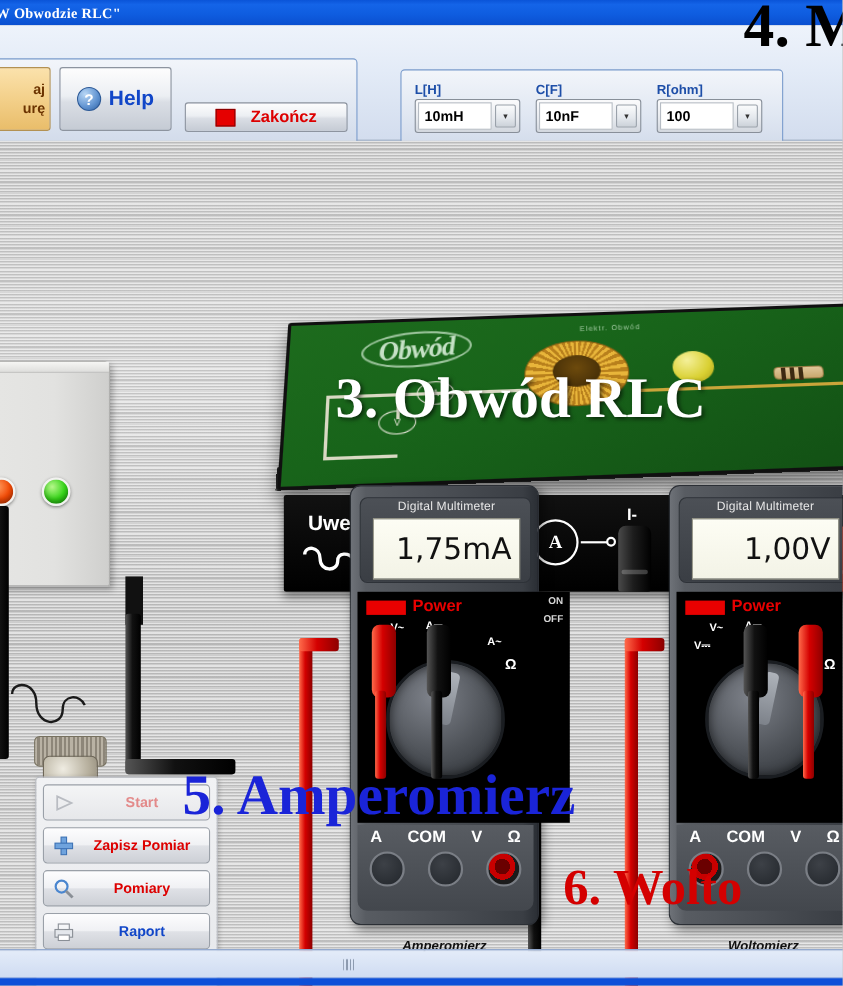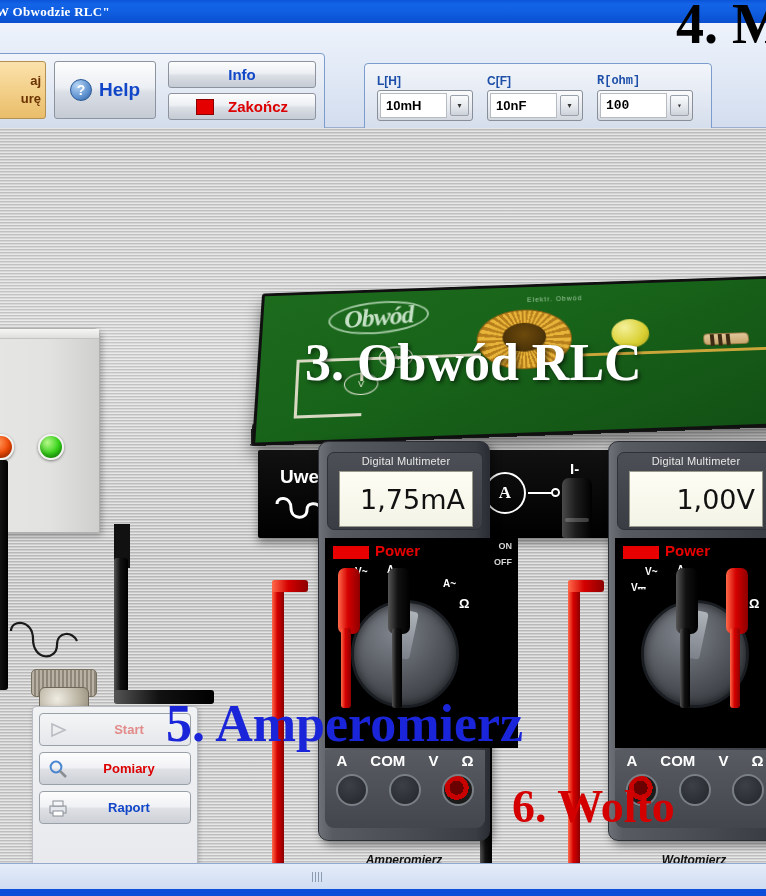--- a/index.html
+++ b/index.html
@@ -257,23 +257,20 @@
     <div class="btn-orange">
       <span>aj</span>
       <span>urę</span>
     </div>
 
     <div class="btn3d btn-help">
       <span class="help-icon">?</span>
       <span class="lbl">Help</span>
     </div>
 
-    <div class="btn3d btn-info">
-      <span>Info</span>
-    </div>
 
     <div class="btn3d btn-end">
       <span class="stop-sq"></span>
       <span>Zakończ</span>
     </div>
 
     <div class="tbpanel panel-params">
       <div class="pgroup" style="left:12px;">
         <div class="plabel">L[H]</div>
         <div class="combo">
@@ -281,21 +278,21 @@
           <div class="carrow">▾</div>
         </div>
       </div>
       <div class="pgroup" style="left:122px;">
         <div class="plabel">C[F]</div>
         <div class="combo">
           <div class="cval">10nF</div>
           <div class="carrow">▾</div>
         </div>
       </div>
-      <div class="pgroup" style="left:232px;font-family:Liberation Mono, monospace;">
+      <div class="pgroup" style="left:232px;">
         <div class="plabel">R[ohm]</div>
         <div class="combo">
           <div class="cval">100</div>
           <div class="carrow">▾</div>
         </div>
       </div>
     </div>
   </div>
 
   <div class="bench">
@@ -471,20 +468,29 @@
       <div class="cbtn disabled">
         <span class="cico">
           <svg width="18" height="16">
               <polygon points="3,2 16,8 3,14" fill="none" stroke="#b9bcc2" stroke-width="1.6"></polygon>
             </svg>
         </span>
         <span class="clbl">Start</span>
       </div>
 
 
+      <div class="cbtn">
+        <span class="cico">
+          <svg width="18" height="18">
+            <rect x="6.5" y="1" width="5" height="16" fill="#6fa3dd" stroke="#3d72b5"></rect>
+            <rect x="1" y="6.5" width="16" height="5" fill="#6fa3dd" stroke="#3d72b5"></rect>
+          </svg>
+        </span>
+        <span class="clbl">Zapisz Pomiar</span>
+      </div>
 
       <div class="cbtn">
         <span class="cico">
           <svg width="20" height="18">
             <circle cx="8" cy="7" r="5.4" fill="none" stroke="#4a86cf" stroke-width="2"></circle>
             <path d="M12 11 L18 17" stroke="#8a8f96" stroke-width="2.6"></path>
           </svg>
         </span>
         <span class="clbl">Pomiary</span>
       </div>

